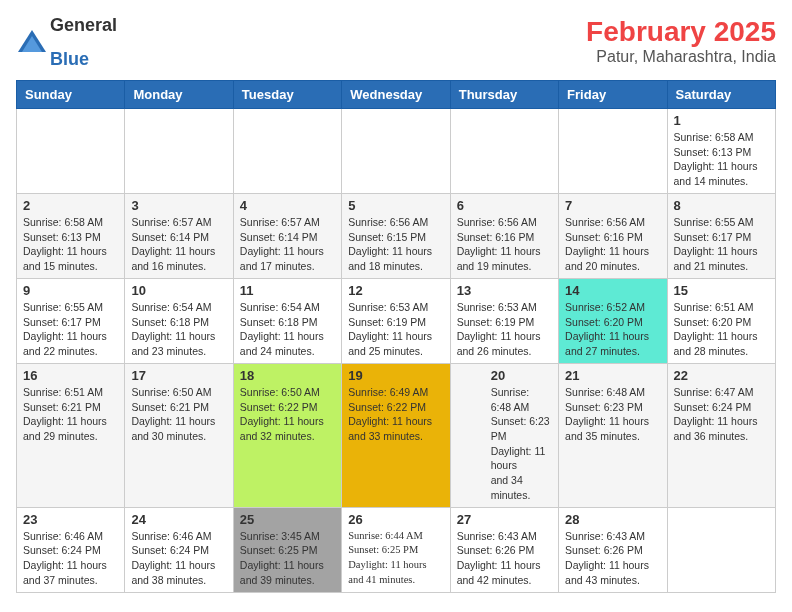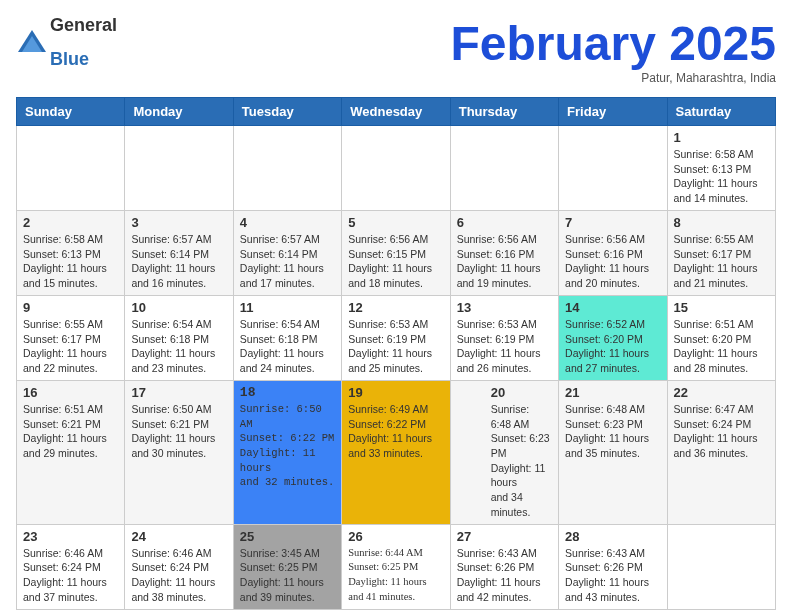--- a/index.html
+++ b/index.html
@@ -38,26 +38,26 @@
     }
     .logo-icon {
       width: 32px;
       height: 28px;
       margin-right: 2px;
     }
     .title-area {
       text-align: right;
     }
     .month-title {
-      font-size: 48px;
-      font-weight: bold;
-      color: #1d4ed8;
+      font-size: 28px;
+      font-weight: bold;
+      color: #ef4444;
     }
     .location {
-      font-size: 12px;
+      font-size: 16px;
       color: #555;
     }
     .calendar {
       width: 100%;
       border-collapse: collapse;
       border: 1px solid #ccc;
     }
     .calendar th {
       background-color: #2a6db5;
       color: #fff;
@@ -254,21 +254,21 @@
 Daylight: 11 hours
 and 29 minutes.</div>
         </td>
         <td style="background: rgb(245, 245, 245);">
           <div class="day-num">17</div>
           <div class="day-info" style="white-space: pre-line;">Sunrise: 6:50 AM
 Sunset: 6:21 PM
 Daylight: 11 hours
 and 30 minutes.</div>
         </td>
-        <td style="background: #3b82f6; font-family: Liberation Mono, monospace;">
+        <td style="background: #bef264;">
           <div class="day-num">18</div>
           <div class="day-info" style="white-space: pre-line;">Sunrise: 6:50 AM
 Sunset: 6:22 PM
 Daylight: 11 hours
 and 32 minutes.</div>
         </td>
         <td style="background: #eab308;">
           <div class="day-num">19</div>
           <div class="day-info" style="white-space: pre-line;">Sunrise: 6:49 AM
 Sunset: 6:22 PM

